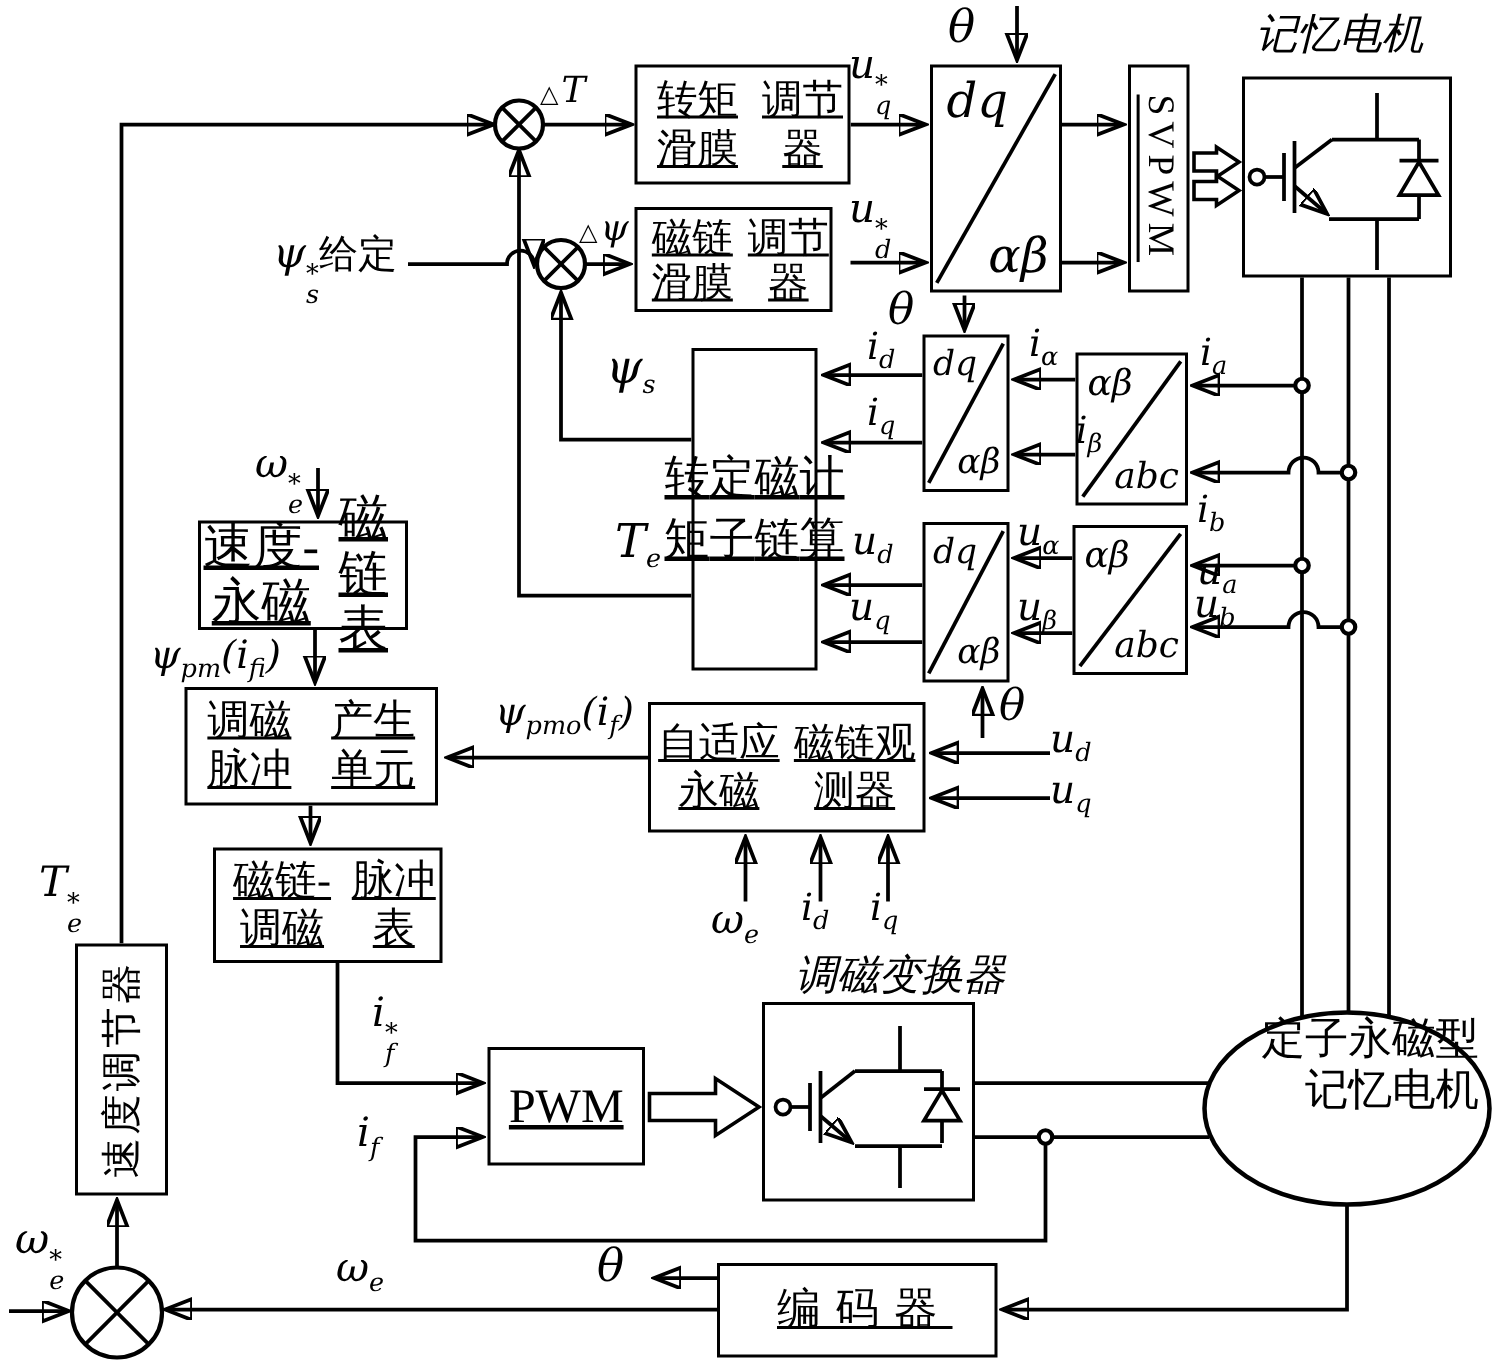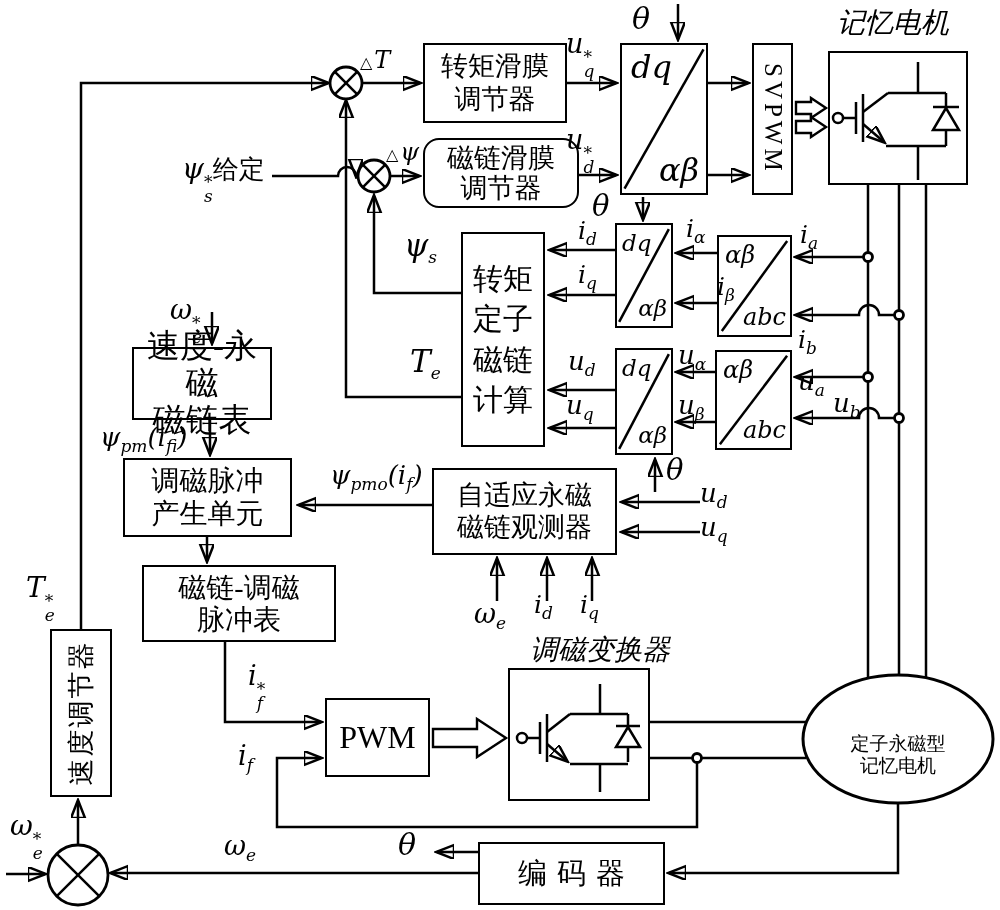--- a/index.html
+++ b/index.html
@@ -5,42 +5,42 @@
   html,body{margin:0;padding:0;background:#fff;}
   #wrap{position:relative;width:1000px;height:910px;background:#fff;overflow:hidden;
         font-family:"Liberation Serif",serif;color:#000;}
   #lines{position:absolute;left:0;top:0;z-index:1;}
   #lines path,#lines line{stroke:#000;stroke-width:2.5;fill:none;}
   #lines circle.j{fill:#fff;stroke:#000;stroke-width:2.8;}
   #lines circle.tap{fill:#fff;stroke:#000;stroke-width:2.8;}
   #lines .hollow{fill:#fff;stroke:#000;stroke-width:2.4;}
   #lines .wht{fill:#fff;}
   .b{position:absolute;z-index:2;border:2.5px solid #000;background:#fff;box-sizing:border-box;
-     display:flex;flex-direction:column;align-items:center;justify-content:center;text-align:center;
-     line-height:1.22;font-family:"Liberation Serif",serif;color:#000;}
+     display:flex;flex-direction:row;align-items:center;justify-content:center;text-align:center;
+     line-height:1.22;font-family:"Liberation Serif",serif;color:#000;text-decoration:underline;}
   .xf{display:block;}
   .xf .tl{position:absolute;top:3px;left:9px;font-family:"DejaVu Serif",serif;font-style:italic;}
   .xf .br{position:absolute;bottom:3px;right:7px;font-family:"DejaVu Serif",serif;font-style:italic;}
   .diag{position:absolute;left:0;top:0;width:100%;height:100%;}
   .diag line{stroke:#000;stroke-width:2.5;vector-effect:non-scaling-stroke;}
   .vert{writing-mode:vertical-rl;letter-spacing:4px;font-size:25px;font-family:"Liberation Serif",serif;}
   .ml{position:absolute;z-index:3;font-family:"DejaVu Serif",serif;font-style:italic;
       font-size:27px;white-space:nowrap;line-height:1;color:#000;}
   .ml sub{font-size:17px;}
   .st{display:inline-flex;flex-direction:column;align-items:flex-start;font-size:17px;
       line-height:0.85;vertical-align:-10px;font-style:italic;}
   .tri{font-style:normal;font-size:16px;margin-right:2px;}
   .cjk{font-style:normal;font-family:"Liberation Serif",serif;}
   .t{position:absolute;z-index:3;font-style:italic;font-size:28px;text-align:center;
      font-family:"Liberation Serif",serif;white-space:nowrap;}
   #sr-label{position:absolute;z-index:3;left:50px;top:797px;width:168px;height:62px;
      transform:rotate(-90deg);transform-origin:0 0;display:flex;align-items:center;
      justify-content:center;font-size:27px;letter-spacing:2px;}
-  #motor-text{position:absolute;z-index:3;left:810px;top:733px;width:176px;text-align:center;
-     font-size:19px;line-height:1.18;}
+  #motor-text{position:absolute;z-index:3;left:810px;top:676px;width:176px;text-align:right;
+     font-size:29px;line-height:1.18;}
 </style>
 </head>
 <body>
 
 <div id="wrap">
 
   <svg id="lines" width="1000" height="910" viewBox="0 0 1000 910">
     <defs>
       <marker id="ah" markerUnits="userSpaceOnUse" markerWidth="20" markerHeight="16" refX="17" refY="7" orient="auto">
         <path d="M0,0 L18,7 L0,14 Z" fill="#000" stroke="none"></path>
@@ -171,21 +171,21 @@
       <path d="M570,764 H628"></path>
       <path d="M600,764 V792"></path>
     </g>
   </svg>
 
   <div class="b" style="left:423px;top:43px;width:144px;height:80px;font-size:27px;">
     <span>转矩滑膜</span>
     <span>调节器</span>
   </div>
 
-  <div class="b" style="left:423px;top:138px;width:156px;height:70px;font-size:27px;line-height:1.12;border-radius:16px;">
+  <div class="b" style="left:423px;top:138px;width:132px;height:70px;font-size:27px;line-height:1.12;">
     <span>磁链滑膜</span>
     <span>调节器</span>
   </div>
 
   <div class="b xf" style="left:620px;top:43px;width:88px;height:152px;">
     <svg class="diag" viewBox="0 0 100 100" preserveAspectRatio="none">
         <line x1="3" y1="97" x2="97" y2="3"></line>
       </svg>
     <span class="tl" style="font-size:32px;">dq</span>
     <span class="br" style="font-size:32px;">αβ</span>
@@ -239,21 +239,21 @@
   <div class="b" style="left:132px;top:347px;width:140px;height:73px;font-size:33px;line-height:1.12;">
     <span>速度-永磁</span>
     <span>磁链表</span>
   </div>
 
   <div class="b" style="left:123px;top:458px;width:169px;height:79px;font-size:28px;line-height:1.15;">
     <span>调磁脉冲</span>
     <span>产生单元</span>
   </div>
 
-  <div class="b" style="left:142px;top:565px;width:194px;height:77px;font-size:28px;line-height:1.12;">
+  <div class="b" style="left:142px;top:565px;width:153px;height:77px;font-size:28px;line-height:1.12;">
     <span>磁链-调磁</span>
     <span>脉冲表</span>
   </div>
 
   <div class="b" style="left:432px;top:468px;width:185px;height:87px;font-size:27px;line-height:1.15;">
     <span>自适应永磁</span>
     <span>磁链观测器</span>
   </div>
 
   <div class="b" style="left:325px;top:698px;width:105px;height:79px;font-size:32px;">
@@ -314,21 +314,21 @@
   <span class="ml" style="left:800px;top:222px;font-size:25px;"><span>i</span><sub>a</sub></span>
   <span class="ml" style="left:798px;top:280px;font-size:25px;margin-top:47px;"><span>i</span><sub>b</sub></span>
 
   <span class="ml" style="left:568px;top:348px;font-size:26px;"><span>u</span><sub>d</sub></span>
   <span class="ml" style="left:566px;top:392px;font-size:26px;"><span>u</span><sub>q</sub></span>
 
   <span class="ml" style="left:678px;top:342px;font-size:26px;"><span>u</span><sub>α</sub></span>
   <span class="ml" style="left:678px;top:392px;font-size:26px;"><span>u</span><sub>β</sub></span>
 
   <span class="ml" style="left:798px;top:368px;font-size:26px;"><span>u</span><sub>a</sub></span>
-  <span class="ml" style="left:796px;top:390px;font-size:26px;margin-left:37px;"><span>u</span><sub>b</sub></span>
+  <span class="ml" style="left:796px;top:390px;font-size:26px;"><span>u</span><sub>b</sub></span>
 
   <span class="ml" style="left:170px;top:296px;"><span>ω</span><span class="st">
         <span>*</span>
         <span>e</span>
       </span></span>
 
   <span class="ml" style="left:100px;top:424px;font-size:26px;"><span>ψ</span><sub>pm</sub><span>(</span><span>i</span><sub>fi</sub><span>)</span></span>
 
   <span class="ml" style="left:330px;top:462px;font-size:26px;"><span>ψ</span><sub>pmo</sub><span>(</span><span>i</span><sub>f</sub><span>)</span></span>
 

